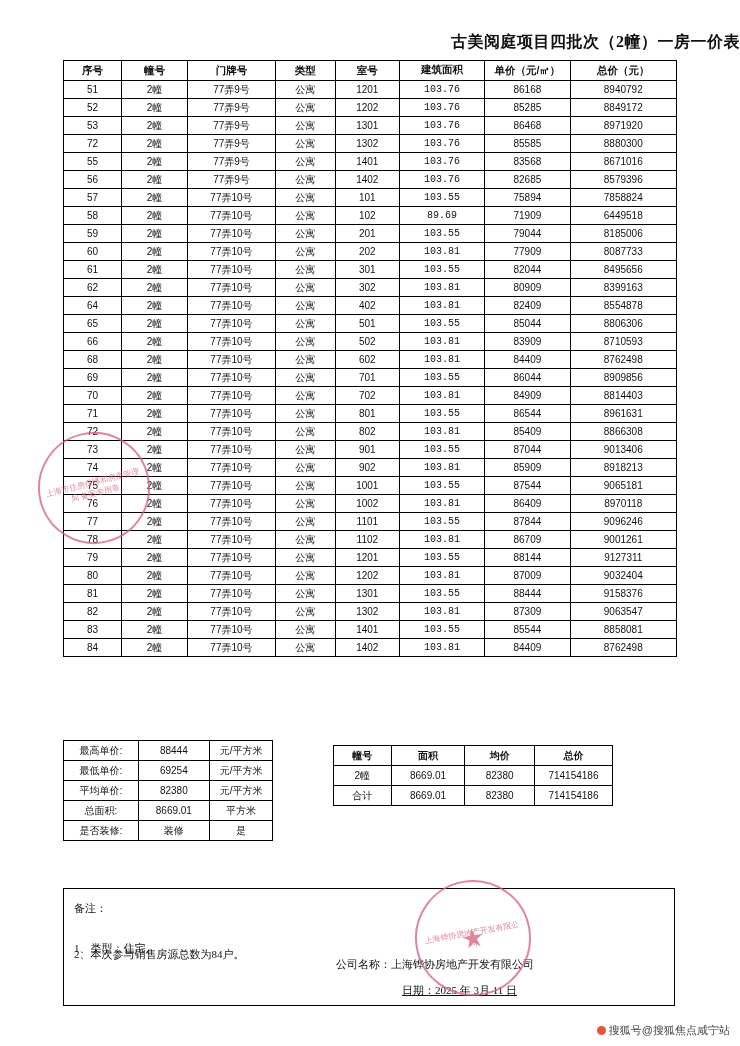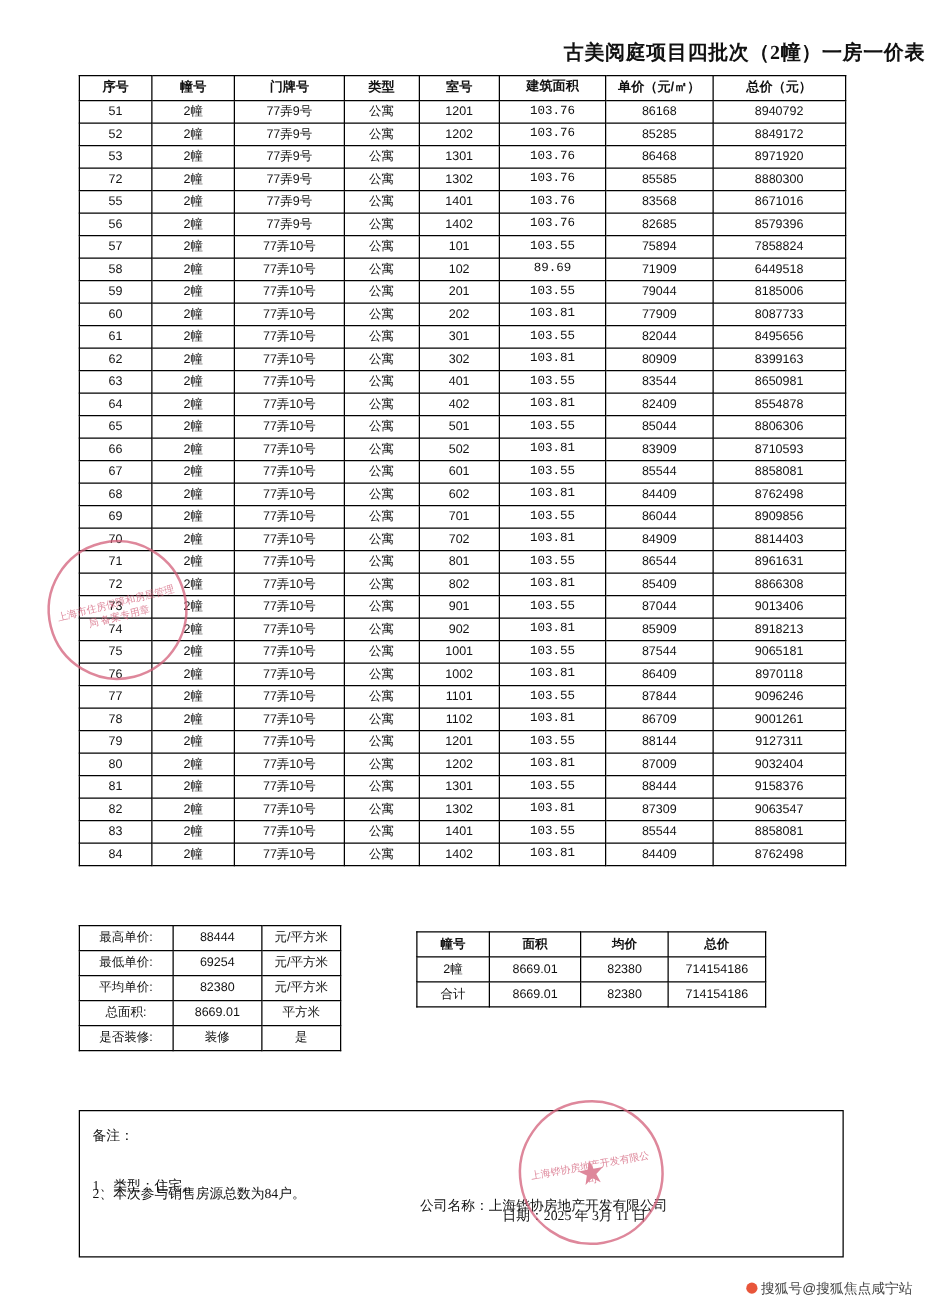--- a/index.html
+++ b/index.html
@@ -117,21 +117,21 @@
   .notes-box .line {
     position: absolute;
     font-size: 11px;
     font-family: "Liberation Serif", serif;
     white-space: nowrap;
   }
   .n1 { top: 12px; left: 10px; }
   .n2 { top: 52px; left: 10px; }
   .n3 { top: 58px; left: 10px; }
   .company { top: 68px; left: 272px; font-size: 11px; }
-  .dateline { top: 76px; left: 338px; font-size: 11px; }
+  .dateline { top: 94px; left: 338px; font-size: 11px; text-decoration: underline; }
 
   .seal {
     position: absolute;
     border-radius: 50%;
     border: 2px solid #d3607a;
     color: #d3607a;
     opacity: 0.75;
     pointer-events: none;
   }
   .seal1 {
@@ -321,30 +321,20 @@
           <td class="col-seq">62</td>
           <td class="col-bldg">2幢</td>
           <td class="col-door">77弄10号</td>
           <td class="col-type">公寓</td>
           <td class="col-room">302</td>
           <td class="col-area">103.81</td>
           <td class="col-unit">80909</td>
           <td class="col-total">8399163</td>
         </tr>
         <tr>
-          <td class="col-seq">63</td>
-          <td class="col-bldg">2幢</td>
-          <td class="col-door">77弄10号</td>
-          <td class="col-type">公寓</td>
-          <td class="col-room">401</td>
-          <td class="col-area">103.55</td>
-          <td class="col-unit">83544</td>
-          <td class="col-total">8650981</td>
-        </tr>
-        <tr>
           <td class="col-seq">64</td>
           <td class="col-bldg">2幢</td>
           <td class="col-door">77弄10号</td>
           <td class="col-type">公寓</td>
           <td class="col-room">402</td>
           <td class="col-area">103.81</td>
           <td class="col-unit">82409</td>
           <td class="col-total">8554878</td>
         </tr>
         <tr>
@@ -359,30 +349,20 @@
         </tr>
         <tr>
           <td class="col-seq">66</td>
           <td class="col-bldg">2幢</td>
           <td class="col-door">77弄10号</td>
           <td class="col-type">公寓</td>
           <td class="col-room">502</td>
           <td class="col-area">103.81</td>
           <td class="col-unit">83909</td>
           <td class="col-total">8710593</td>
-        </tr>
-        <tr>
-          <td class="col-seq">67</td>
-          <td class="col-bldg">2幢</td>
-          <td class="col-door">77弄10号</td>
-          <td class="col-type">公寓</td>
-          <td class="col-room">601</td>
-          <td class="col-area">103.55</td>
-          <td class="col-unit">85544</td>
-          <td class="col-total">8858081</td>
         </tr>
         <tr>
           <td class="col-seq">68</td>
           <td class="col-bldg">2幢</td>
           <td class="col-door">77弄10号</td>
           <td class="col-type">公寓</td>
           <td class="col-room">602</td>
           <td class="col-area">103.81</td>
           <td class="col-unit">84409</td>
           <td class="col-total">8762498</td>

